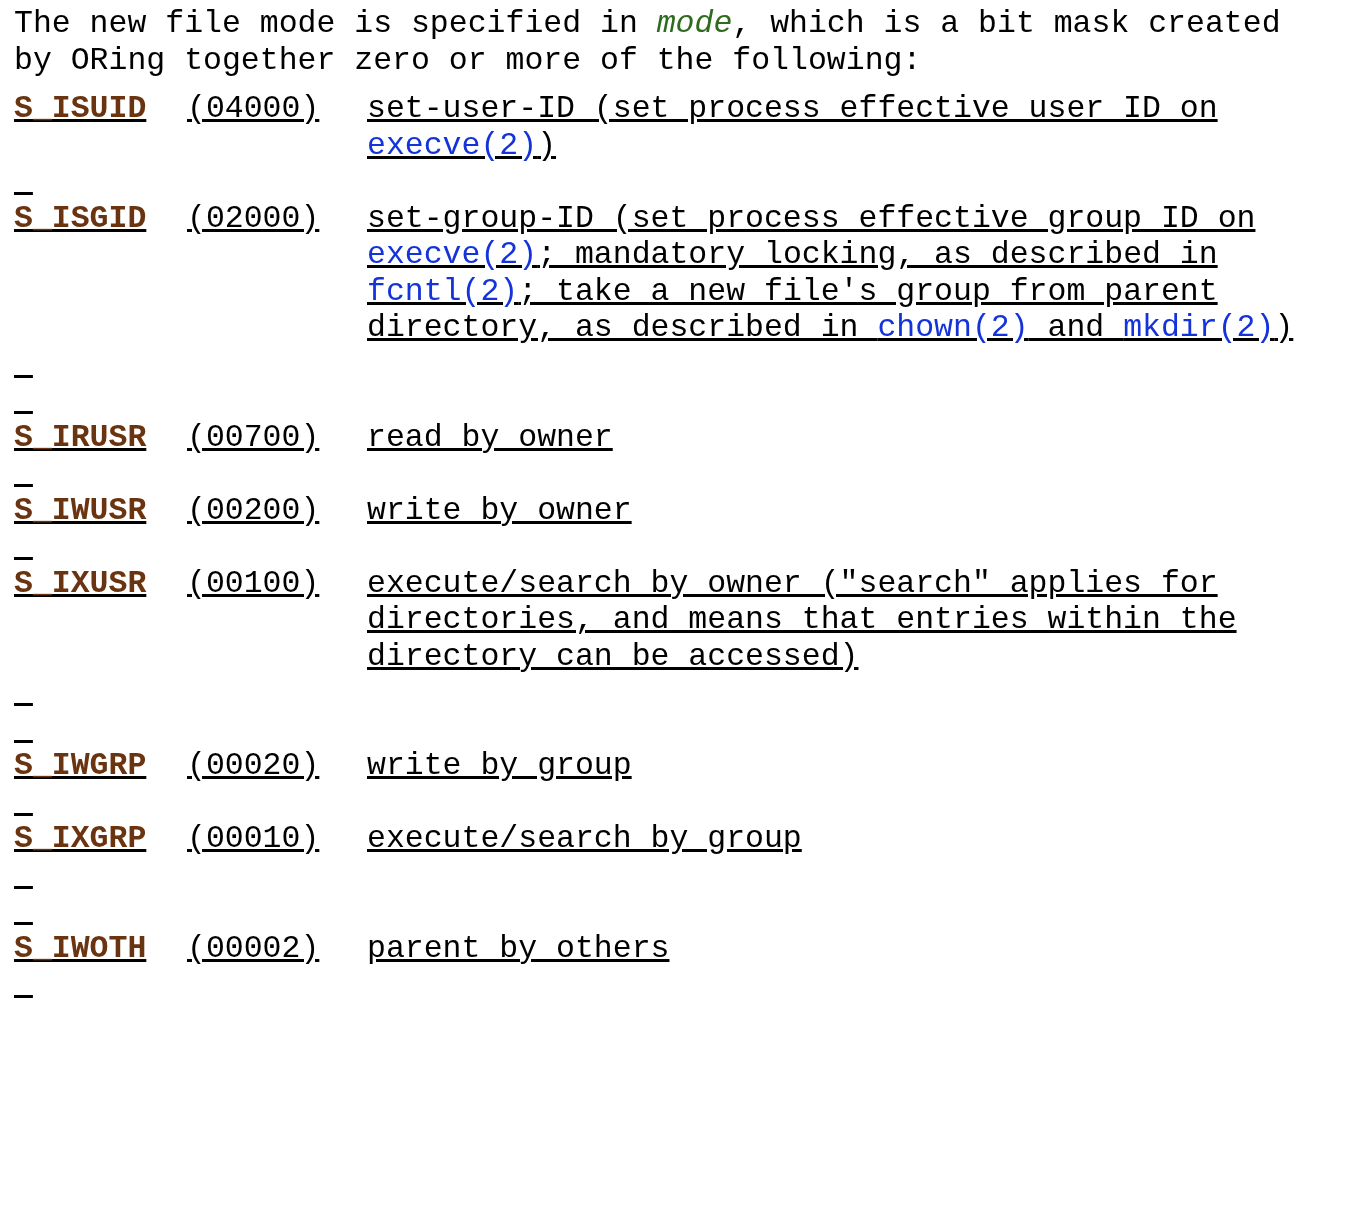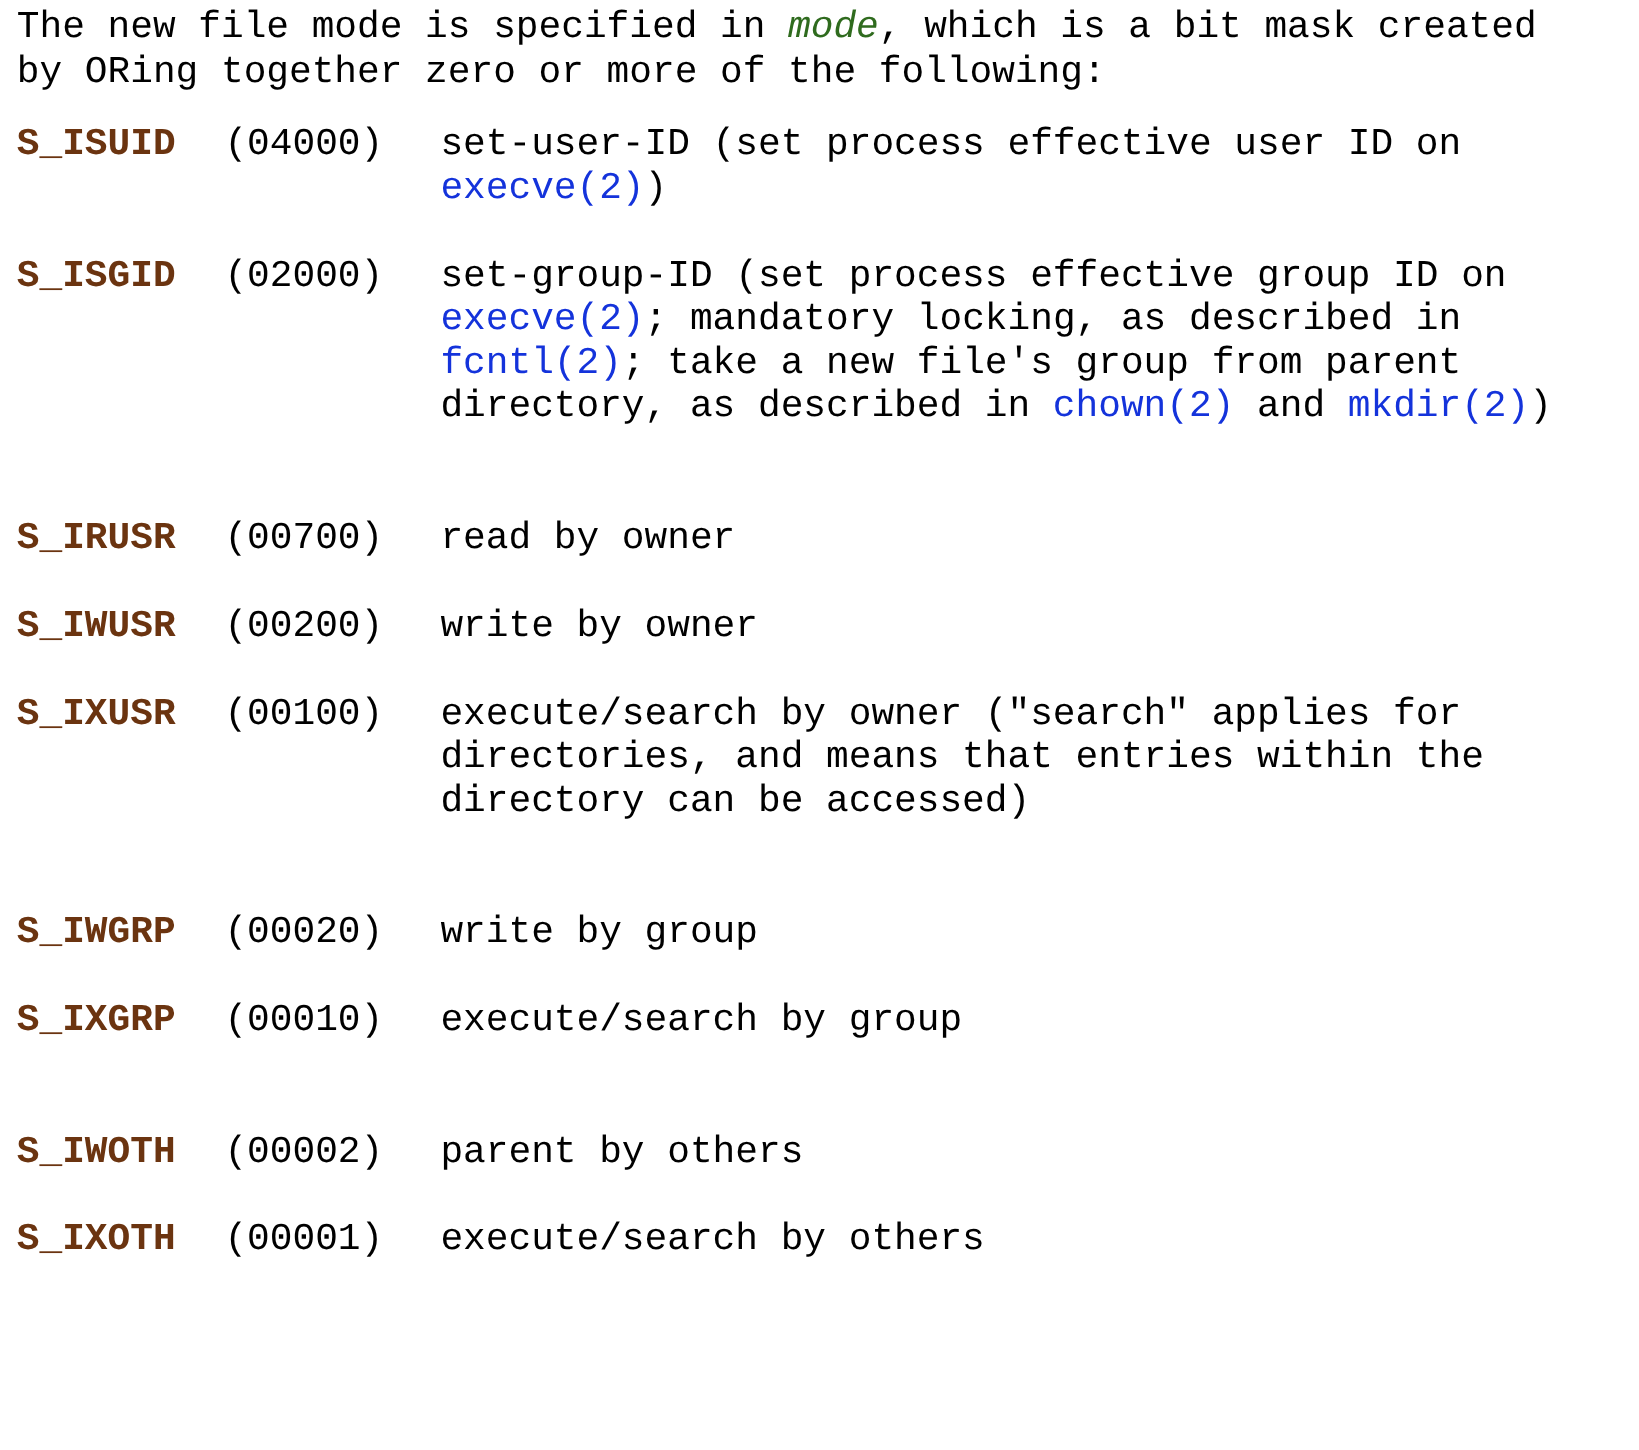--- a/index.html
+++ b/index.html
@@ -18,31 +18,32 @@
     -webkit-font-smoothing: antialiased;
   }
   .page {
     padding: 6px 0 0 14px;
     box-sizing: border-box;
   }
 
   
   .intro {
     white-space: pre-wrap;
-    margin: 0 0 24px 0;
+    margin: 0 0 12px 0;
   }
   .param {
     color: #2f6b1e;
     font-style: italic;
   }
 
   
   .mode-table {
     border-collapse: collapse;
     border-spacing: 0;
+    text-decoration: underline;
   }
   .mode-table tr.entry-row > td {
     vertical-align: top;
     padding: 0;
   }
   .spacer-row td {
     height: 36.5px;
     padding: 0;
     line-height: 36.5px;
     font-size: 31.5px;
@@ -155,21 +156,16 @@
           <td colspan="3">&nbsp;</td>
         </tr>
         <tr class="entry-row">
           <td class="const-cell"><span class="const-name">S_IWOTH</span></td>
           <td class="octal-cell"><span class="octal">(00002)</span></td>
           <td class="desc-cell"><span class="desc-line"><span>parent by others</span></span></td>
         </tr>
         <tr class="spacer-row">
           <td colspan="3">&nbsp;</td>
         </tr>
-        <tr class="entry-row">
-          <td class="const-cell"><span class="const-name">S_IXOTH</span></td>
-          <td class="octal-cell"><span class="octal">(00001)</span></td>
-          <td class="desc-cell"><span class="desc-line"><span>execute/search by others</span></span></td>
-        </tr>
       </tbody>
   </table>
 
 </div>
 
 </body></html>

